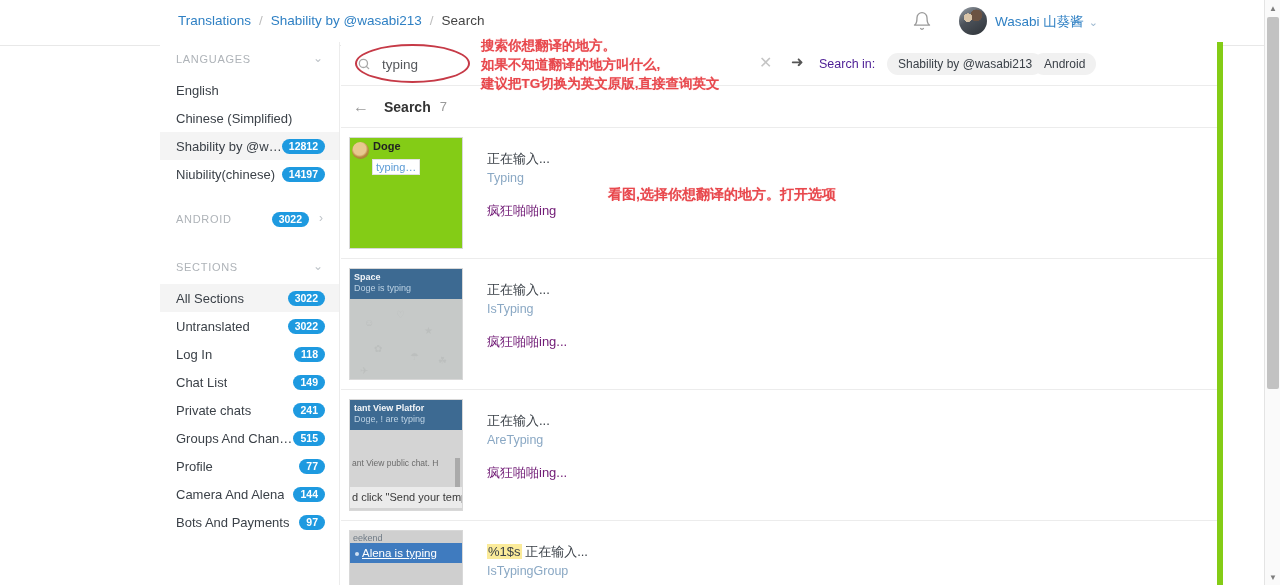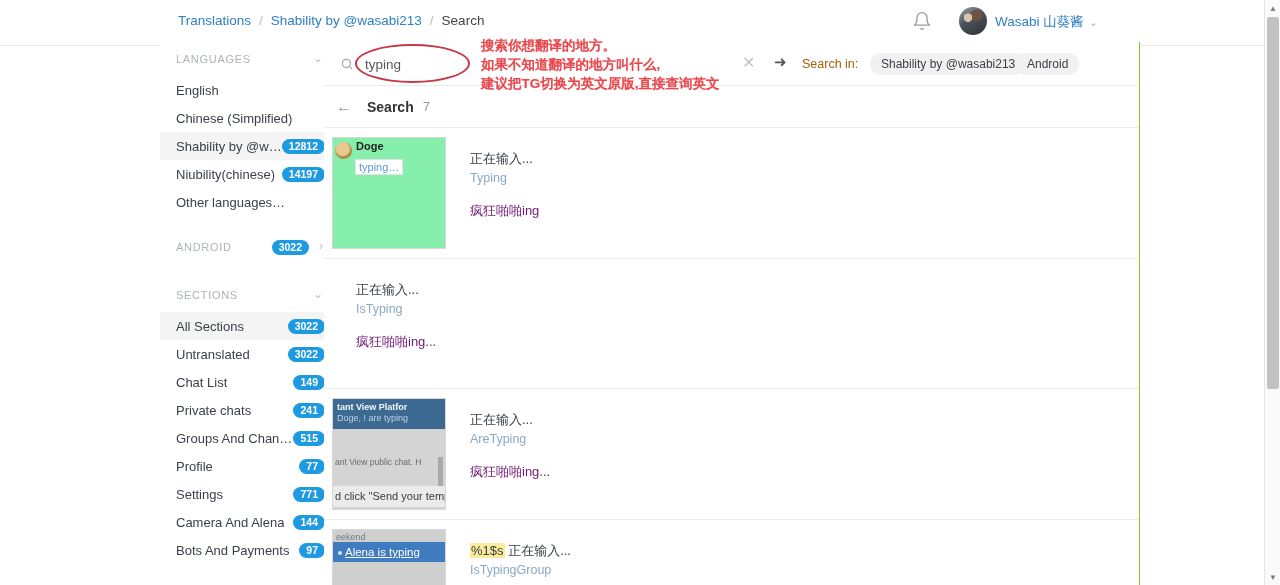--- a/index.html
+++ b/index.html
@@ -95,24 +95,24 @@
     height: 15px;
     padding: 0 7px;
     border-radius: 8px;
     white-space: nowrap;
   }
 
   .spacer-sm { height: 14px; }
 
   
   .content {
-    position: absolute; left: 324px; top: 42px;
-    width: 816px; height: 543px;
+    position: absolute; left: 341px; top: 42px;
+    width: 882px; height: 543px;
     background: #fff;
-    border-right: 1px solid #84cc16;
+    border-right: 6px solid #84cc16;
     overflow: hidden;
   }
 
   .searchbar {
     position: relative; height: 44px;
     border-bottom: 1px solid #ececec;
     display: flex; align-items: center;
   }
   .mag {
     position: absolute; left: 16px; top: 15px;
@@ -128,21 +128,21 @@
   .clear-x {
     position: absolute; left: 418px; top: 13px;
     font-size: 16px; color: #c4c4c4; line-height: 1; cursor: pointer;
   }
   .go-arrow {
     position: absolute; left: 450px; top: 12px;
     font-size: 15px; color: #555; line-height: 1; cursor: pointer;
   }
   .search-in-label {
     position: absolute; left: 478px; top: 15px;
-    font-size: 12.5px; color: #a16207; white-space: nowrap;
+    font-size: 12.5px; color: #4c1d95; white-space: nowrap;
   }
   .chip {
     position: absolute; top: 11px;
     background: #f1f1f1; border-radius: 12px;
     height: 22px; line-height: 22px;
     padding: 0 11px;
     font-size: 12px; color: #3b4148; white-space: nowrap;
     cursor: pointer;
   }
   .chip-1 { left: 546px; }
@@ -193,21 +193,21 @@
 
   
   .tg-header {
     position: absolute; left: 0; top: 0; width: 100%;
     background: #3d6a92; color: #e8eef4;
     font-size: 9px; padding: 3px 4px 4px 4px; line-height: 1.25;
   }
   .tg-header .nm { font-weight: 700; color: #f2f5f8; }
   .tg-header .st { color: #bcd2e4; }
 
-  .thumb-doge { background: #86efac; text-align: center; }
+  .thumb-doge { background: #84cc16; text-align: center; }
   .doge-av {
     position: absolute; left: 2px; top: 4px; width: 17px; height: 17px;
     border-radius: 50%;
     background: radial-gradient(circle at 45% 40%, #e8c98f 0 45%, #b98b42 60%, #8a6327 100%);
   }
   .doge-name {
     position: absolute; left: 23px; top: 2px;
     font-size: 11px; font-weight: 700; color: #222;
   }
   .doge-typing {
@@ -335,23 +335,20 @@
       <span class="label">Chinese (Simplified)</span>
     </div>
     <div class="side-item active">
       <span class="label">Shability by @was…</span>
       <span class="badge">12812</span>
     </div>
     <div class="side-item">
       <span class="label">Niubility(chinese)</span>
       <span class="badge">14197</span>
     </div>
-    <div class="side-item">
-      <span class="label">Other languages…</span>
-    </div>
 
     <div class="spacer-sm"></div>
 
     <div class="side-head">
       <span class="txt">ANDROID</span>
       <span class="badge hbadge">3022</span>
       <span class="chev">›</span>
     </div>
 
     <div class="spacer-sm"></div>
@@ -363,38 +360,38 @@
 
     <div class="side-item active">
       <span class="label">All Sections</span>
       <span class="badge">3022</span>
     </div>
     <div class="side-item">
       <span class="label">Untranslated</span>
       <span class="badge">3022</span>
     </div>
     <div class="side-item">
+      <span class="label">Log In</span>
+      <span class="badge">118</span>
+    </div>
+    <div class="side-item">
       <span class="label">Chat List</span>
       <span class="badge">149</span>
     </div>
     <div class="side-item">
       <span class="label">Private chats</span>
       <span class="badge">241</span>
     </div>
     <div class="side-item">
       <span class="label">Groups And Channels</span>
       <span class="badge">515</span>
     </div>
     <div class="side-item">
       <span class="label">Profile</span>
       <span class="badge">77</span>
-    </div>
-    <div class="side-item">
-      <span class="label">Settings</span>
-      <span class="badge">771</span>
     </div>
     <div class="side-item">
       <span class="label">Camera And Alena</span>
       <span class="badge">144</span>
     </div>
     <div class="side-item">
       <span class="label">Bots And Payments</span>
       <span class="badge">97</span>
     </div>
   </div>
@@ -431,20 +428,35 @@
           <div class="doge-typing">typing…</div>
         </div>
         <div class="rtext">
           <div class="zh">正在输入...</div>
           <div class="key">Typing</div>
           <div class="trans">疯狂啪啪ing</div>
         </div>
       </div>
 
       <div class="result-row">
+        <div class="thumb">
+          <div class="thumb-body-gray">
+            <span class="doodle" style="left:14px;top:26px">☺</span>
+            <span class="doodle" style="left:46px;top:18px">♡</span>
+            <span class="doodle" style="left:74px;top:34px">★</span>
+            <span class="doodle" style="left:24px;top:52px">✿</span>
+            <span class="doodle" style="left:60px;top:60px">☂</span>
+            <span class="doodle" style="left:88px;top:64px">☘</span>
+            <span class="doodle" style="left:10px;top:74px">✈</span>
+          </div>
+          <div class="tg-header">
+            <div class="nm">Space</div>
+            <div class="st">Doge is typing</div>
+          </div>
+        </div>
         <div class="rtext">
           <div class="zh">正在输入...</div>
           <div class="key">IsTyping</div>
           <div class="trans">疯狂啪啪ing...</div>
         </div>
       </div>
 
       <div class="result-row">
         <div class="thumb">
           <div class="thumb3-body">
@@ -479,20 +491,21 @@
         </div>
       </div>
 
     </div>
   </div>
 
   <div class="circle-anno"></div>
   <div class="anno anno-block">搜索你想翻译的地方。
 如果不知道翻译的地方叫什么,
 建议把TG切换为英文原版,直接查询英文</div>
+  <div class="anno anno-2">看图,选择你想翻译的地方。打开选项</div>
 
   <div class="scrollbar">
     <div class="sb-arrow sb-up">▲</div>
     <div class="sb-thumb"></div>
     <div class="sb-arrow sb-down">▼</div>
   </div>
 
 </div>
 
 </body></html>

